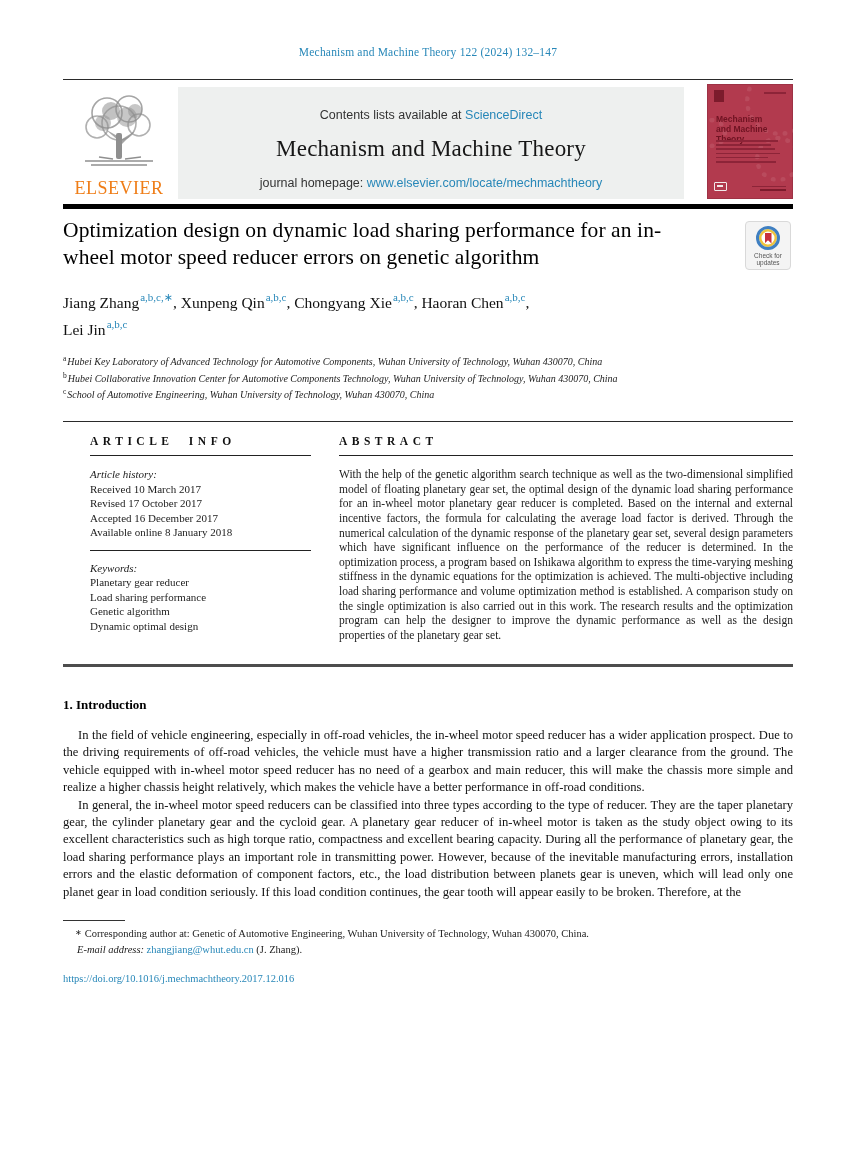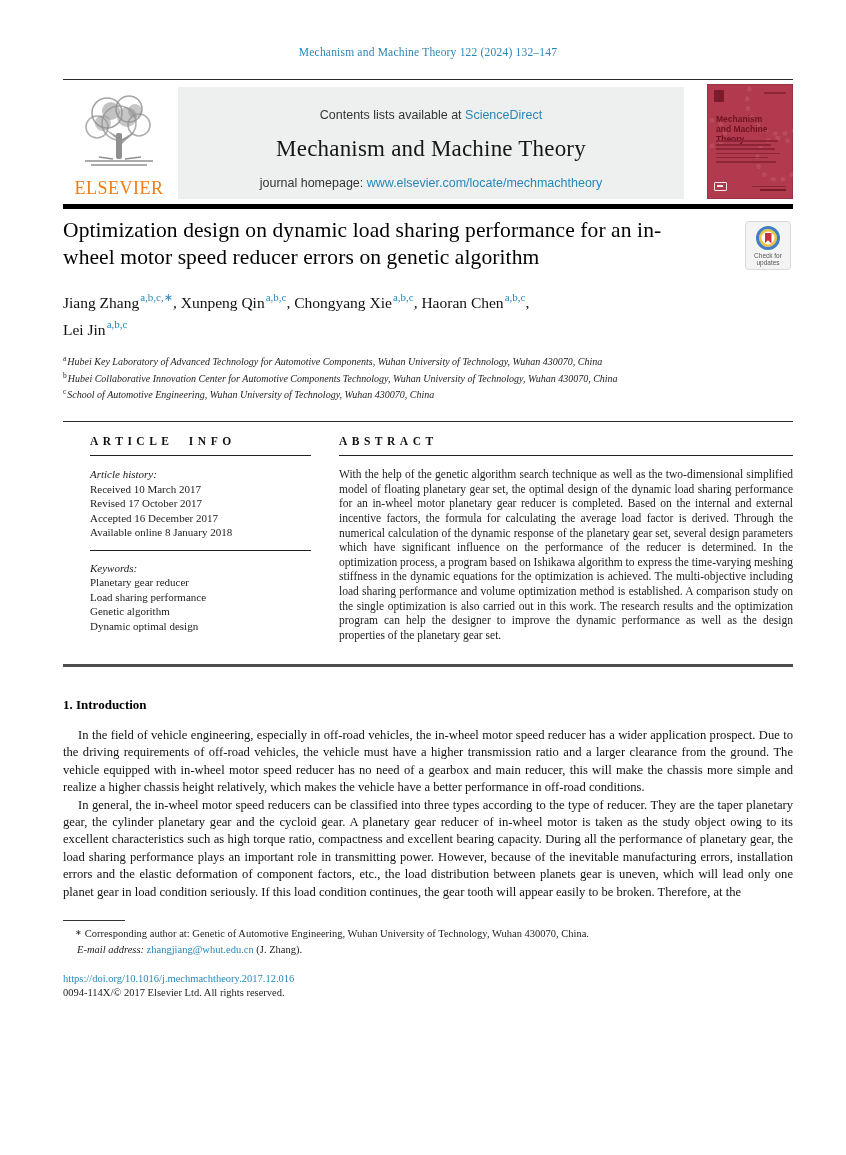--- a/index.html
+++ b/index.html
@@ -256,15 +256,14 @@
       <span class="fn-marker">∗</span><span>Corresponding author at: Genetic of Automotive Engineering, Wuhan University of Technology, Wuhan 430070, China.</span>
     </div>
     <div class="email-line">
       <em>E-mail address:</em>
       <a class="link">zhangjiang@whut.edu.cn</a>
       <span>(J. Zhang).</span>
     </div>
   </div>
 
   <a class="doi-line link">https://doi.org/10.1016/j.mechmachtheory.2017.12.016</a>
-  <div class="issn-line">0094-114X/© 2017 Elsevier Ltd. All rights reserved.</div>
 
 </div>
 
 </body></html>

